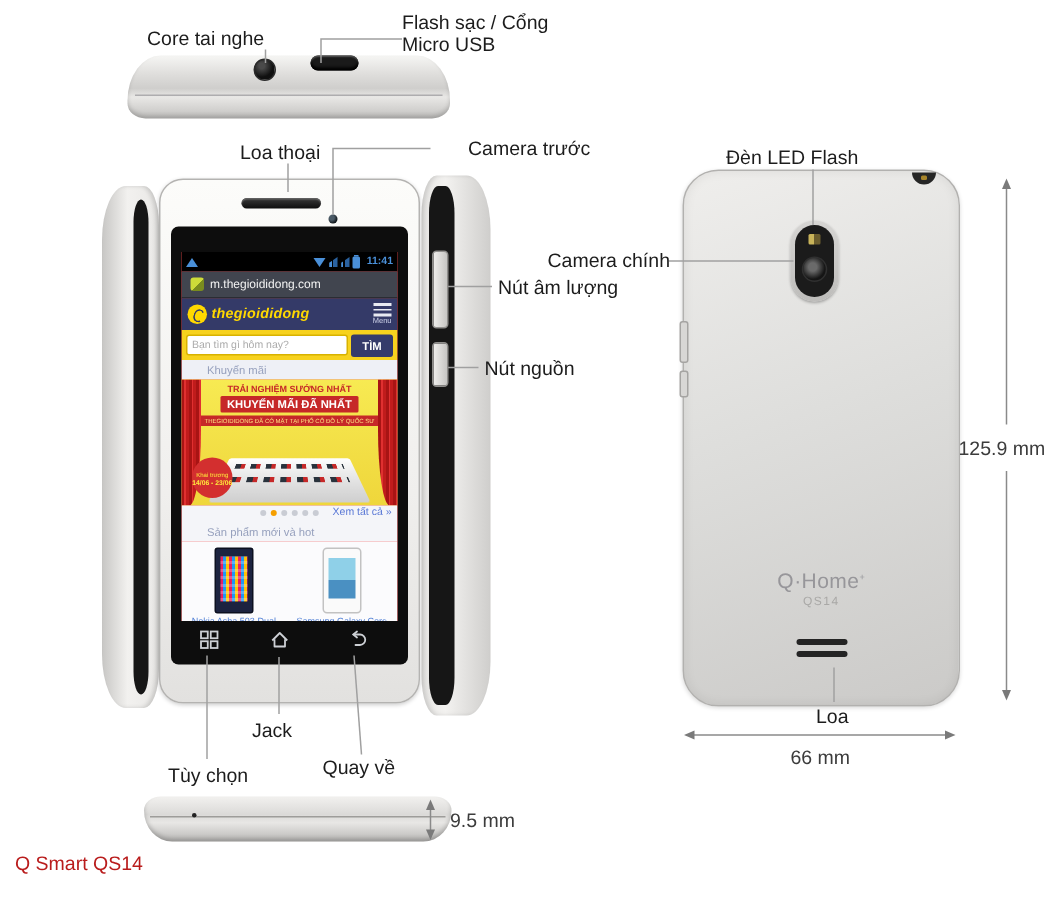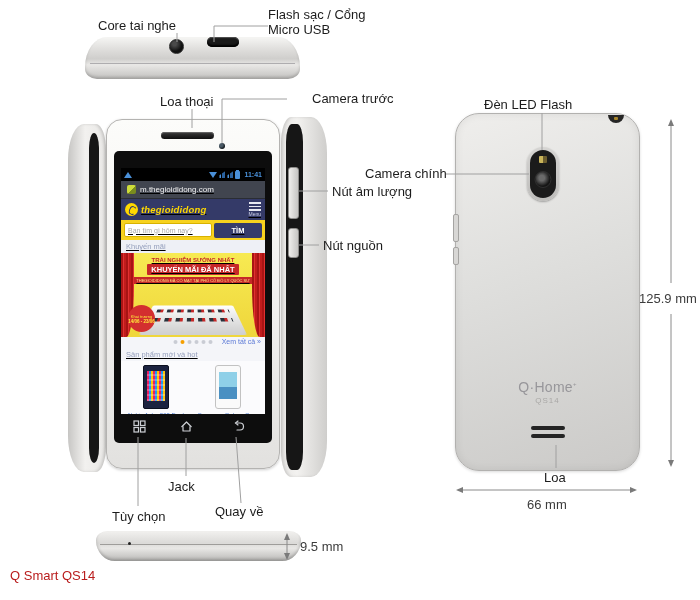--- a/index.html
+++ b/index.html
@@ -46,21 +46,21 @@
   .pwr-btn{top:111px;height:28px;}
   
   .front-phone{left:106px;top:119px;width:172px;height:348px;
     background:linear-gradient(180deg,#fcfcfa 0%,#f0efed 60%,#e2e1df 100%);
     border:1px solid #b4b3b1;border-radius:16px;box-shadow:0 1px 3px rgba(0,0,0,.2);}
   .earpiece{position:absolute;left:54px;top:12px;width:53px;height:7px;border-radius:4px;
     background:linear-gradient(180deg,#3a3a3a,#0e0e0e);box-shadow:inset 0 1px 1px #666;}
   .front-cam{position:absolute;left:112px;top:23px;width:6px;height:6px;border-radius:50%;
     background:radial-gradient(circle at 35% 35%,#4a5a66 0 30%,#10161a 70%);}
   .bezel{position:absolute;left:7px;top:31px;width:158px;height:292px;background:#0d0d0d;border-radius:5px;}
-  .screen{position:absolute;left:7px;top:17px;width:144px;height:246px;background:#ef4444;overflow:hidden;text-decoration:underline;}
+  .screen{position:absolute;left:7px;top:17px;width:144px;height:246px;background:#ef4444;overflow:hidden;}
   
   .statusbar{height:13px;background:#000;display:flex;align-items:center;padding:0 3px;box-sizing:border-box;}
   .sb-tri{width:0;height:0;border-left:4px solid transparent;border-right:4px solid transparent;
     border-bottom:6px solid #4a90d9;}
   .sb-right{margin-left:auto;display:flex;align-items:center;gap:2px;}
   .sb-wifi{width:0;height:0;border-left:4px solid transparent;border-right:4px solid transparent;
     border-top:6px solid #4a90d9;}
   .sb-sig{width:6px;height:7px;background:
     linear-gradient(90deg,#4a90d9 0 2px,transparent 2px 3px,#2a62a0 3px 6px);
     clip-path:polygon(0 60%,100% 0,100% 100%,0 100%);}
@@ -74,23 +74,23 @@
   .logo-circle{width:13px;height:13px;border-radius:50%;background:#ffd800;margin-right:3px;position:relative;}
   .logo-circle:after{content:"";position:absolute;left:4px;top:3px;width:5px;height:7px;border-radius:50%;
     border:1.5px solid #343a68;border-right-color:transparent;transform:rotate(20deg);}
   .brand{color:#ffd800;font-size:9.5px;font-weight:bold;font-style:italic;letter-spacing:.2px;}
   .menu-box{margin-left:auto;display:flex;flex-direction:column;align-items:center;gap:1px;}
   .menu-box i{display:block;width:12px;height:1.5px;background:#e8eaf2;margin:0.5px 0;}
   .menu-label{color:#cdd2e8;font-size:5px;line-height:5px;}
   .searchrow{height:20px;background:#f7d21e;display:flex;align-items:center;padding:2px 3px;box-sizing:border-box;gap:2px;}
   .search-field{flex:1;height:14px;background:#fff;border:1px solid #d8b200;border-radius:2px;
     display:flex;align-items:center;padding:0 3px;box-sizing:border-box;color:#ababab;font-size:7px;}
-  .search-btn{width:48px;height:15px;background:#353b6b;border-radius:2px;color:#fff;font-size:7.5px;
+  .search-btn{width:28px;height:15px;background:#353b6b;border-radius:2px;color:#fff;font-size:7.5px;
     font-weight:bold;display:flex;align-items:center;justify-content:center;}
-  .sec-label{height:13px;background:#eef0f6;color:#96a0bd;font-size:7.5px;line-height:13px;padding-left:5px;box-sizing:border-box;}
+  .sec-label{height:13px;background:#eef0f6;color:#96a0bd;font-size:7.5px;line-height:13px;padding-left:17px;box-sizing:border-box;}
   .banner{height:84px;background:linear-gradient(180deg,#f7ea52 0%,#efd63b 100%);position:relative;overflow:hidden;}
   .curtain{position:absolute;top:0;width:13px;height:100%;
     background:repeating-linear-gradient(90deg,#a81414 0 2px,#e03030 2px 3px,#c01c1c 3px 5px);}
   .curtain.l{left:0;border-radius:0 0 60% 0;}
   .curtain.r{right:0;border-radius:0 0 0 60%;}
   .banner-line1{margin-top:4px;text-align:center;color:#c62828;font-size:6px;font-weight:bold;}
   .banner-line2{margin:1px auto 0;width:max-content;background:#c62828;color:#fff;font-size:7.5px;
     font-weight:bold;padding:1px 4px;border-radius:1px;}
   .banner-line3{margin:2px auto 0;width:max-content;background:#c62828;color:#ffe082;font-size:4px;
     padding:1px 3px;border-radius:1px;}

